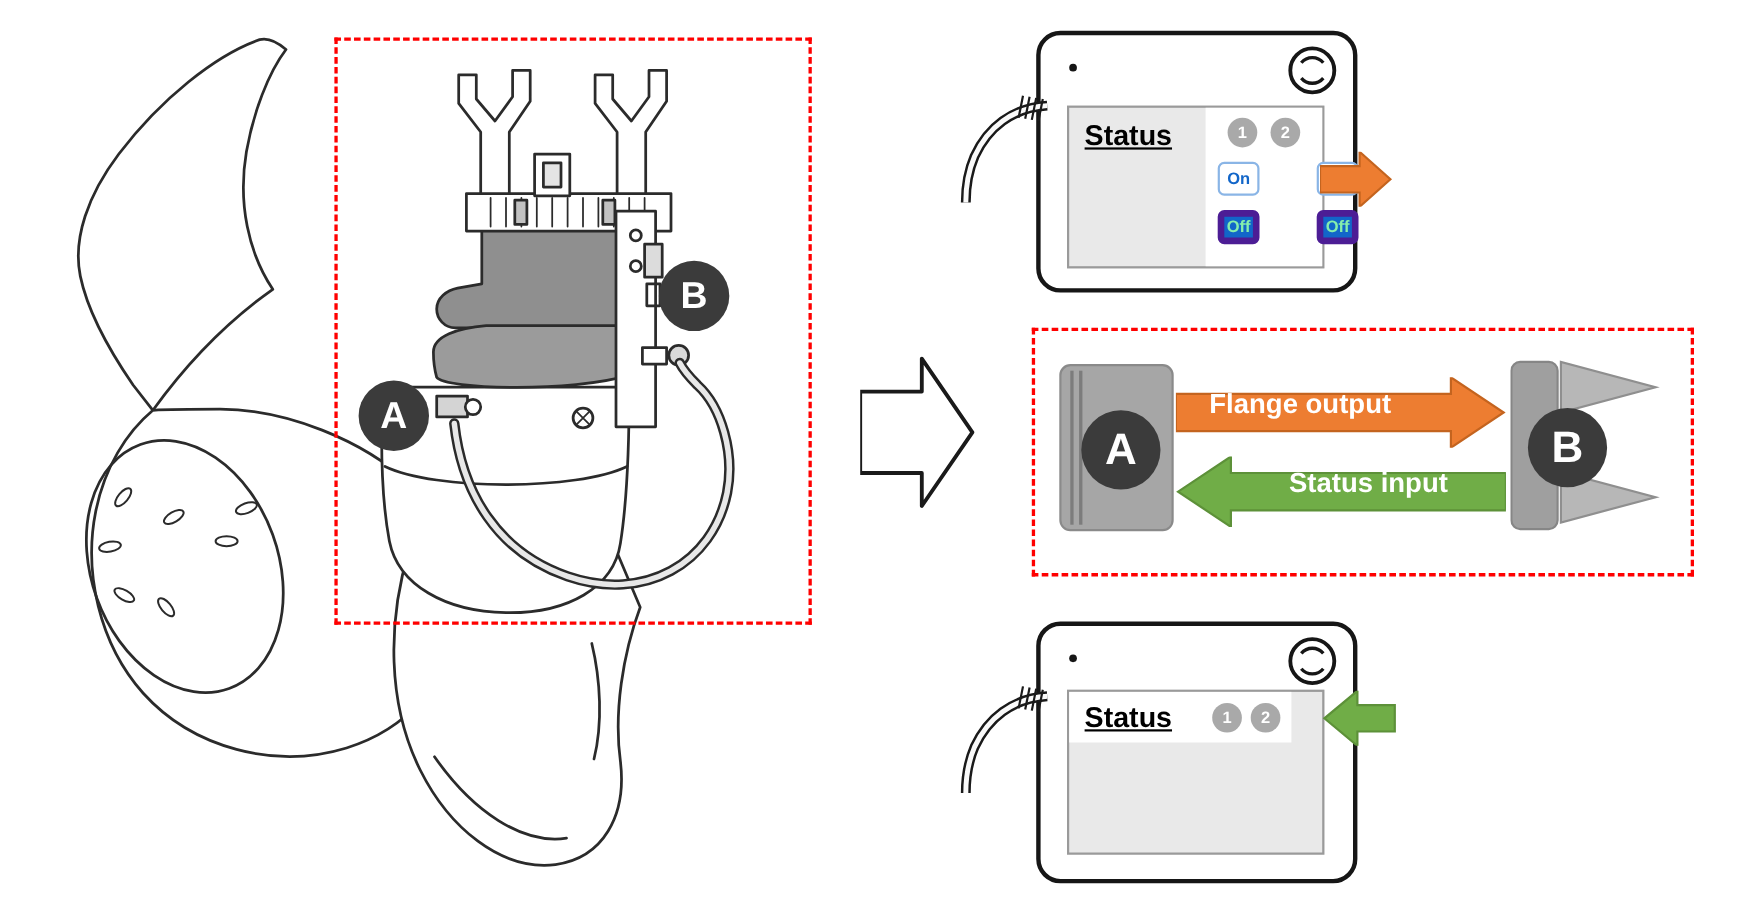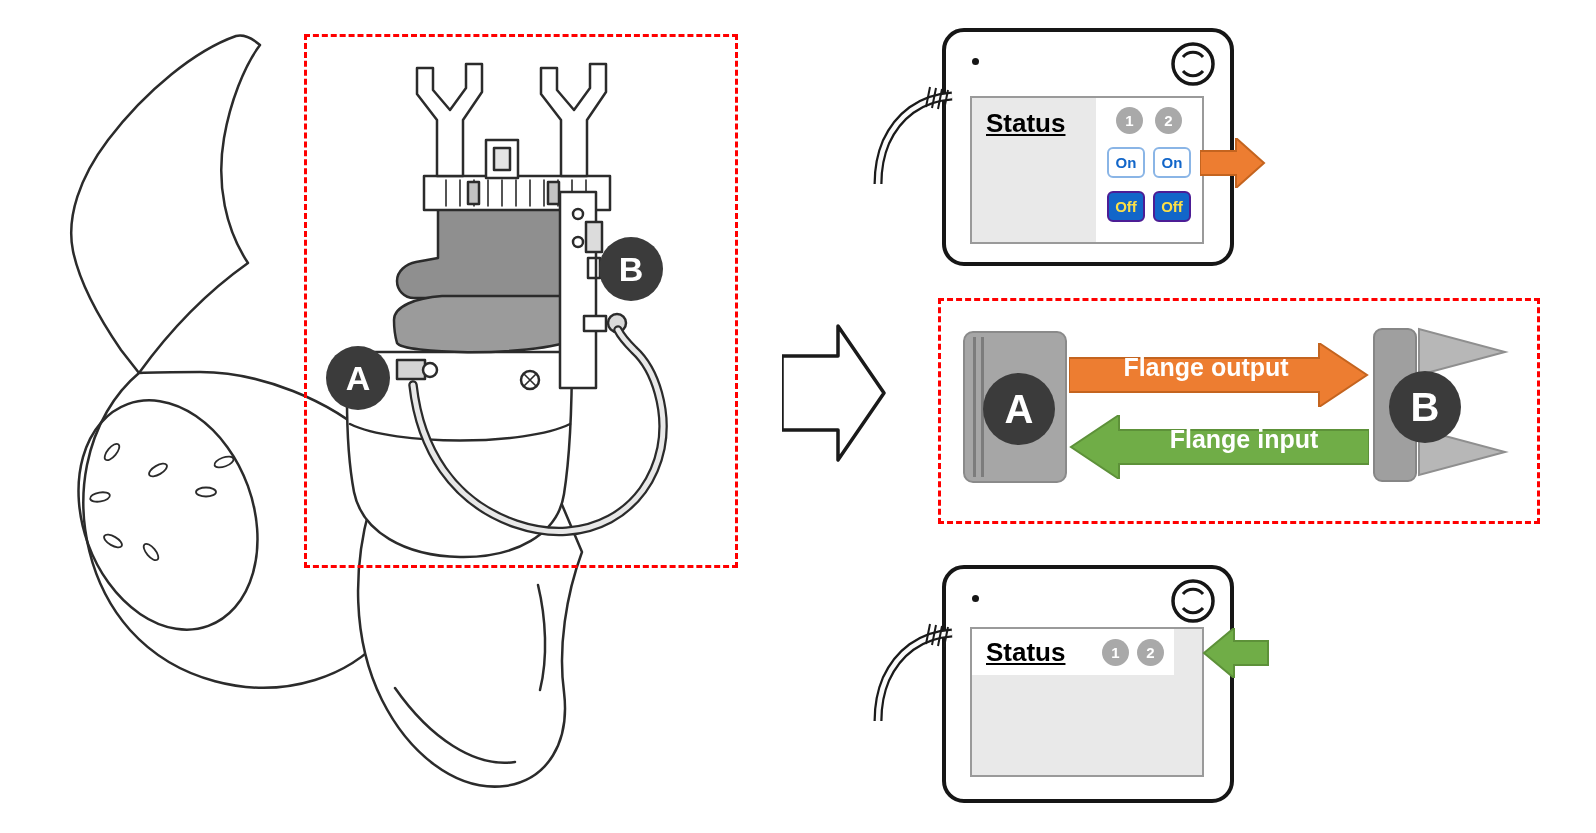--- a/index.html
+++ b/index.html
@@ -23,23 +23,23 @@
   .status-label { font-weight:bold; font-size:26px; color:#000000;text-decoration:underline; }
 
   .io-panel { position:absolute; right:0; top:0; width:106px; height:100%; background:#ffffff;
               display:flex; flex-direction:column; align-items:center; gap:13px; padding-top:9px; }
   .row { display:flex; gap:12px; }
   .row.tight { gap:8px; }
 
   .chan { width:27px; height:27px; border-radius:50%; background:#a9a9a9; color:#ffffff;
           font-weight:bold; font-size:15px; display:flex; align-items:center; justify-content:center; }
   .btn { width:38px; height:31px; border-radius:6px; font-weight:bold; font-size:15px;
-         display:flex; align-items:center; justify-content:center; cursor:pointer; }
+         display:flex; align-items:center; justify-content:center; cursor:pointer;margin-left:44px; }
   .btn.on  { background:#ffffff; border:2px solid #8ab5e6; color:#1266c9; }
-  .btn.off { background:#1266c9; border:2px solid #4c1d95; color:#fde047; }
+  .btn.off { background:#1266c9; border:6px solid #4c1d95; color:#86efac; }
 
   .band { position:absolute; left:0; top:0; width:202px; height:46px; background:#ffffff;
           display:flex; align-items:center; justify-content:space-between; padding:0 10px 0 14px; }
   .band .chans { display:flex; gap:8px; }
 
   .arrow-label { position:absolute; color:#ffffff; font-weight:bold; font-size:25px;
                  display:flex; align-items:center; justify-content:center; z-index:5; }
 
   .flange-icon { position:absolute; left:22px; top:30px; width:104px; height:152px;
                  background:#a6a6a6; border:2px solid #8a8a8a; border-radius:10px; }
@@ -161,26 +161,26 @@
   <div class="dashed-box" style="left:938px;top:298px;width:602px;height:226px">
     <div class="flange-icon">
       <div class="spine s1"></div>
       <div class="spine s2"></div>
     </div>
     <div class="badge" style="left:42px;top:72px;width:72px;height:72px;font-size:40px">A</div>
 
     <svg class="layer" style="left:128px;top:42px" width="300" height="64">
       <polygon points="0,15 250,15 250,0 298,32 250,64 250,49 0,49" fill="#ED7D31" stroke="#c4641f" stroke-width="2"></polygon>
     </svg>
-    <div class="arrow-label" style="left:140px;top:52px;width:250px;height:28px">Flange output</div>
+    <div class="arrow-label" style="left:116px;top:52px;width:250px;height:28px">Flange output</div>
 
     <svg class="layer" style="left:128px;top:114px" width="300" height="64">
       <polygon points="300,15 50,15 50,0 2,32 50,64 50,49 300,49" fill="#70AD47" stroke="#5d9139" stroke-width="2"></polygon>
     </svg>
-    <div class="arrow-label" style="left:178px;top:124px;width:250px;height:28px">Flange input</div>
+    <div class="arrow-label" style="left:178px;top:124px;width:250px;height:28px">Status input</div>
 
     <div class="gripper-icon">
       <svg width="150" height="165">
         <rect x="1" y="4" width="42" height="152" rx="8" fill="#9f9f9f" stroke="#868686" stroke-width="2"></rect>
         <polygon points="46,4 46,50 132,27" fill="#b7b7b7" stroke="#8f8f8f" stroke-width="2"></polygon>
         <polygon points="46,104 46,150 132,127" fill="#b7b7b7" stroke="#8f8f8f" stroke-width="2"></polygon>
       </svg>
       <div class="badge" style="left:16px;top:46px;width:72px;height:72px;font-size:40px">B</div>
     </div>
   </div>

